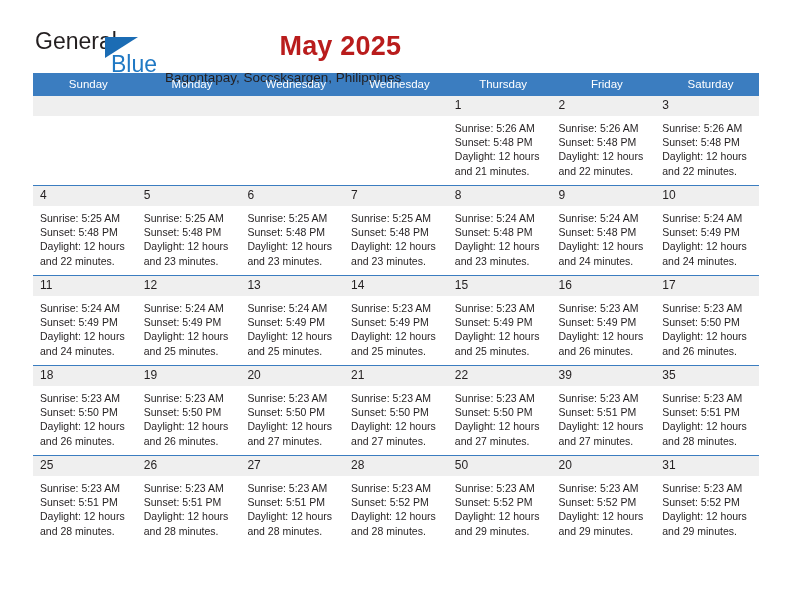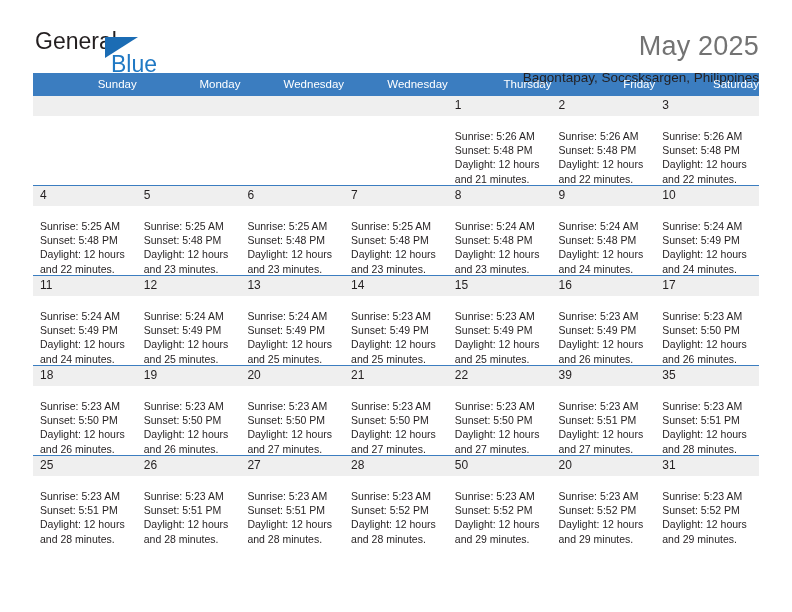--- a/index.html
+++ b/index.html
@@ -20,21 +20,21 @@
     width: 792px;
     height: 612px;
     box-sizing: border-box;
     padding: 0 33px;
   }
 
   
   .header {
     display: flex;
     align-items: flex-start;
-    justify-content: space-between;
+    justify-content: flex-start;
     padding-top: 28px;
     height: 68px;
     box-sizing: border-box;
   }
   .brand {
     position: relative;
     width: 130px;
     height: 56px;
     padding-left: 2px;
   }
@@ -63,22 +63,22 @@
     height: 0;
     border-left: 33px solid #1b6cb4;
     border-bottom: 21px solid transparent;
   }
   .title-block {
     text-align: right;
     padding-top: 2px;
   }
   .month-title {
     font-size: 27px;
-    font-weight: 400;
-    color: #737373;
+    font-weight: 700;
+    color: #b91c1c;
     line-height: 32px;
     letter-spacing: 0.2px;
   }
   .location {
     font-size: 13.5px;
     font-weight: 400;
     color: #231f20;
     line-height: 20px;
     margin-top: 6px;
   }
@@ -88,21 +88,21 @@
     width: 726px;
     border-collapse: collapse;
     table-layout: fixed;
     margin-top: 5px;
   }
   .calendar th {
     background: #3b7dc0;
     color: #ffffff;
     font-size: 11.5px;
     font-weight: 400;
-    text-align: right;
+    text-align: center;
     padding: 5px 0 6px 7px;
     height: 11px;
     border: none;
   }
   .calendar td {
     vertical-align: top;
     padding: 0;
     border-top: 1px solid #3b7dc0;
     height: 89px;
     box-sizing: border-box;
@@ -120,21 +120,21 @@
     color: #231f20;
     padding: 3px 0 4px 7px;
     line-height: 13px;
     height: 20px;
     box-sizing: border-box;
   }
   .cell.empty .daynum {
     color: transparent;
   }
   .info {
-    padding: 13px 7px 0 7px;
+    padding: 5px 7px 0 7px;
     font-size: 10.5px;
     line-height: 14.2px;
     color: #231f20;
   }
   .info div {
     white-space: nowrap;
   }
 </style>
 </head>
 <body>

